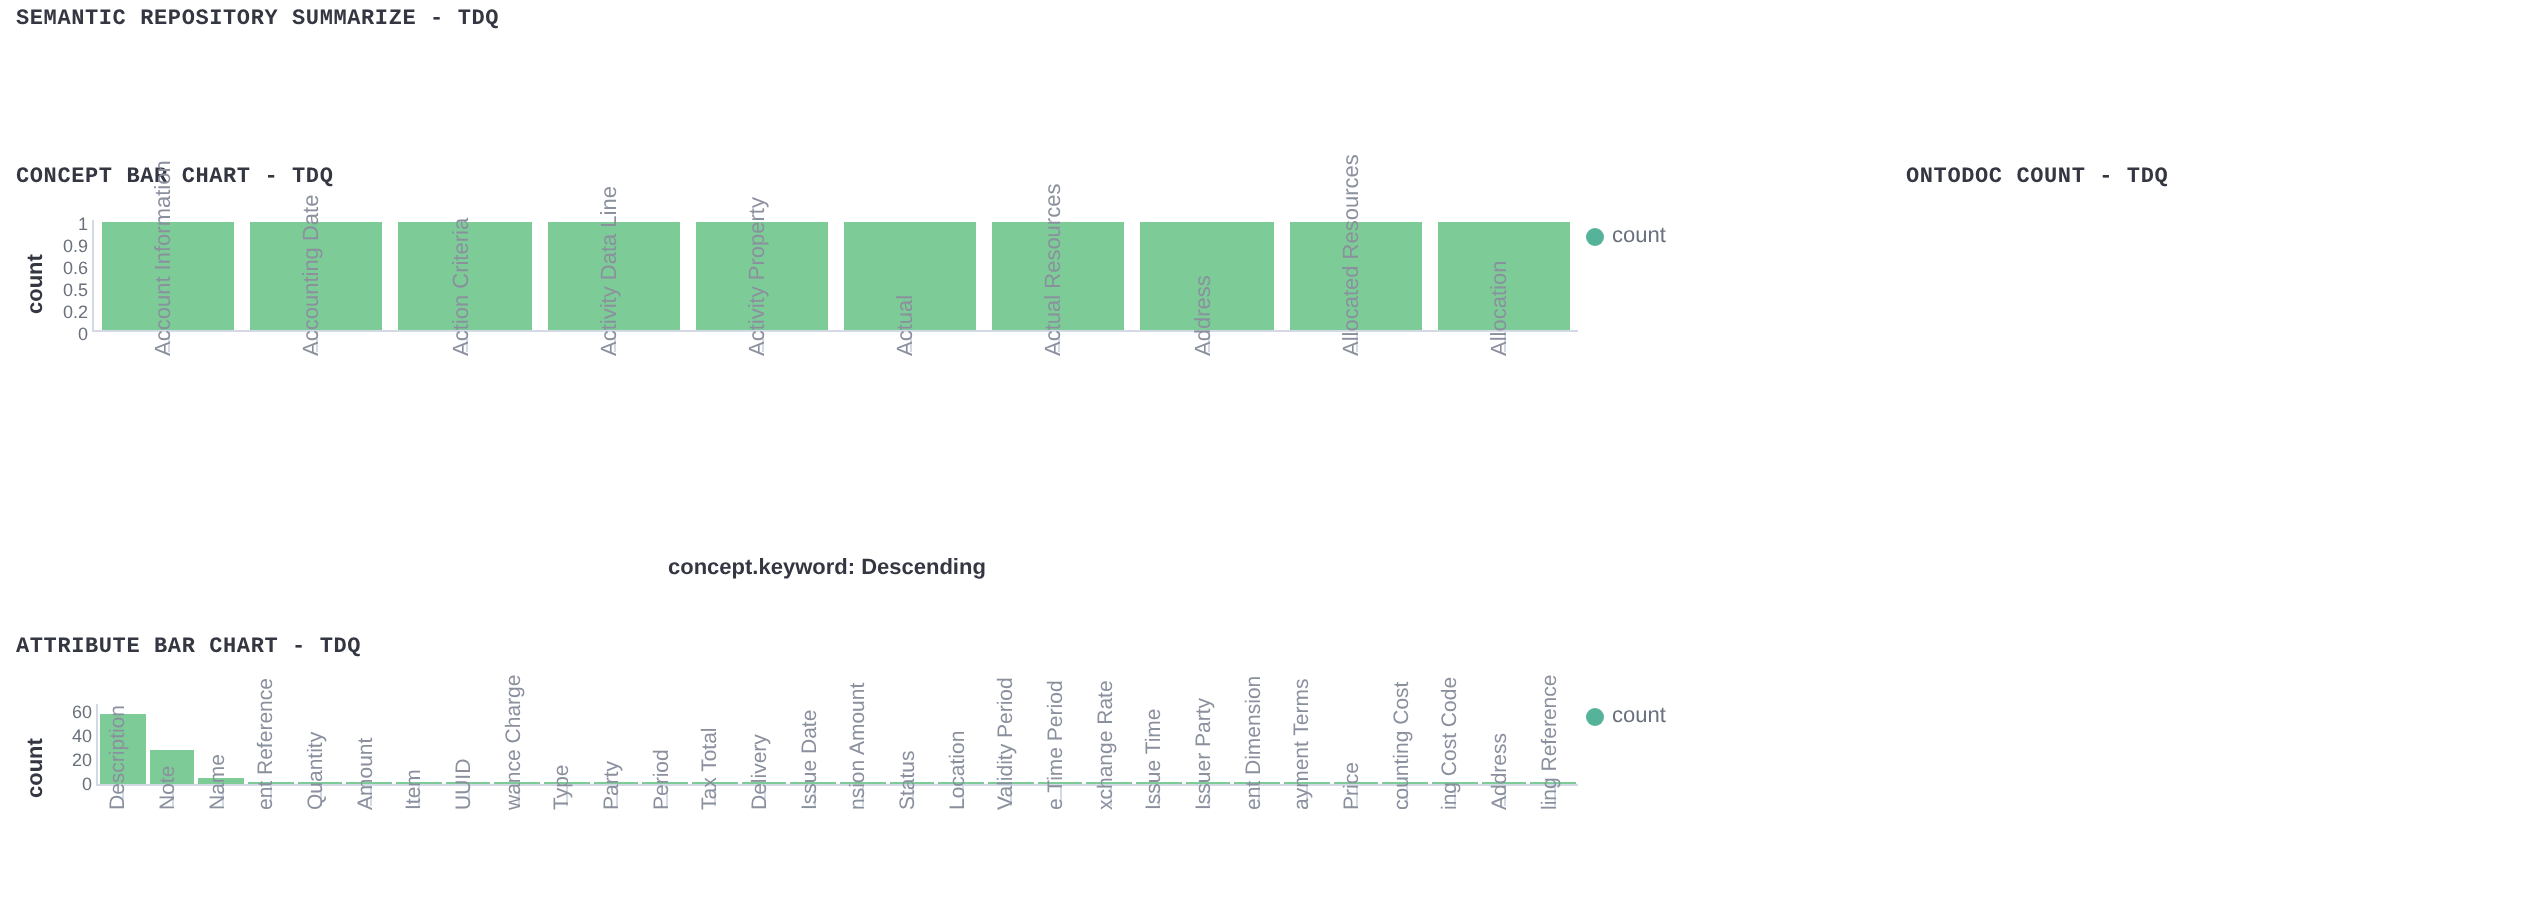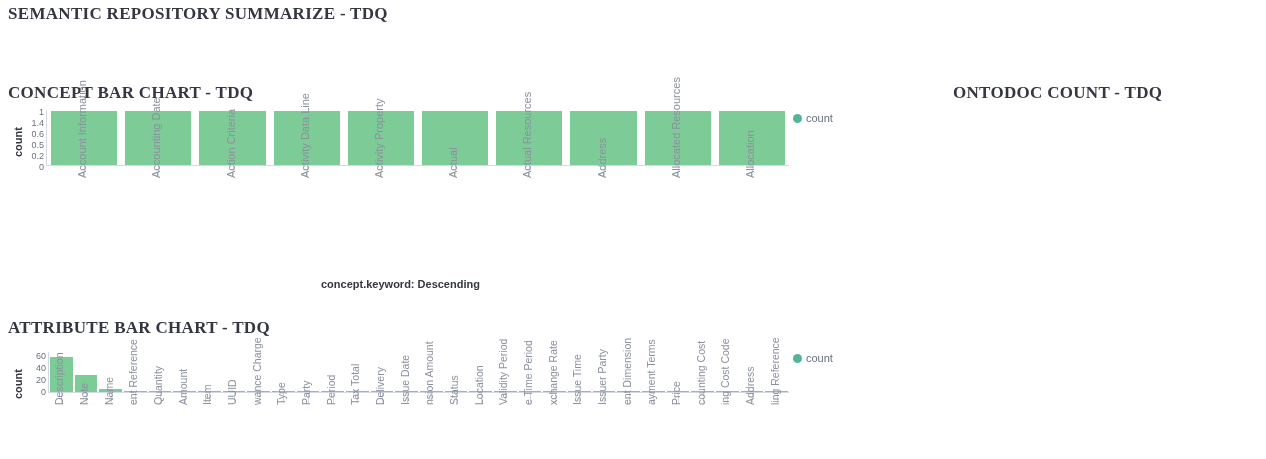--- a/index.html
+++ b/index.html
@@ -7,26 +7,26 @@
     width: 1266px;
     height: 459px;
     background: #ffffff;
     font-family: "Liberation Sans", sans-serif;
     overflow: hidden;
   }
   .page { position: relative; width: 1266px; height: 459px; background:#fff; }
 
   
   .panel-title {
-    font-size: 17px;
+    font-size: 11px;
     font-weight: 700;
     letter-spacing: 0.3px;
     color: #343741;
     text-transform: uppercase;
-    font-family: Liberation Serif, serif;
+    font-family: Liberation Mono, monospace;
     white-space: nowrap;
   }
 
   
   .intro-text {
     position: absolute;
     left: 18px;
     top: 35px;
     font-size: 14.5px;
     color: #3f4a56;
@@ -129,21 +129,21 @@
 
 
   <div class="chart-panel" style="left:0; top:0; width:940px; height:300px;">
 
     <div class="panel-title" style="position:absolute; left:8px; top:83px;">CONCEPT BAR CHART - TDQ</div>
 
     <div class="y-axis-title" style="left:12px; top:113px; height:44px;">count</div>
 
     <div class="y-tick-labels" style="left:24px; top:108px; width:20px; height:60px;">
       <div style="top:0px;">1</div>
-      <div style="top:11px;">1.4</div>
+      <div style="top:11px;">0.9</div>
       <div style="top:22px;">0.6</div>
       <div style="top:33px;">0.5</div>
       <div style="top:44px;">0.2</div>
       <div style="top:55px;">0</div>
     </div>
 
     <div class="axis-line" style="left:46px; top:110px; width:1px; height:55px;"></div>
 
     <div class="axis-line" style="left:46px; top:165px; width:743px; height:1px;"></div>
 
@@ -176,21 +176,21 @@
         <div class="tick-mark" style="left: 482.3px; top: 0px; height: 10px;"></div>
         <div class="x-label" style="left: 486.3px; top: 12px; font-size: 11px;">Actual Resources</div>
         <div class="tick-mark" style="left: 556.5px; top: 0px; height: 10px;"></div>
         <div class="x-label" style="left: 560.5px; top: 12px; font-size: 11px;">Address</div>
         <div class="tick-mark" style="left: 630.7px; top: 0px; height: 10px;"></div>
         <div class="x-label" style="left: 634.7px; top: 12px; font-size: 11px;">Allocated Resources</div>
         <div class="tick-mark" style="left: 704.9px; top: 0px; height: 10px;"></div>
         <div class="x-label" style="left: 708.9px; top: 12px; font-size: 11px;">Allocation</div>
       </div>
 
-    <div class="x-axis-title" style="left:321px; top:278px;">concept.keyword: Descending</div>
+    <div class="x-axis-title" style="left:334px; top:278px;">concept.keyword: Descending</div>
 
     <div class="legend" style="left:793px; top:112px;">
       <span class="legend-dot"></span>
       <span>count</span>
     </div>
   </div>
 
   <div class="chart-panel" style="left:940px; top:0; width:326px; height:300px;">
     <div class="panel-title" style="position:absolute; left:13px; top:83px;">ONTODOC COUNT - TDQ</div>
 

